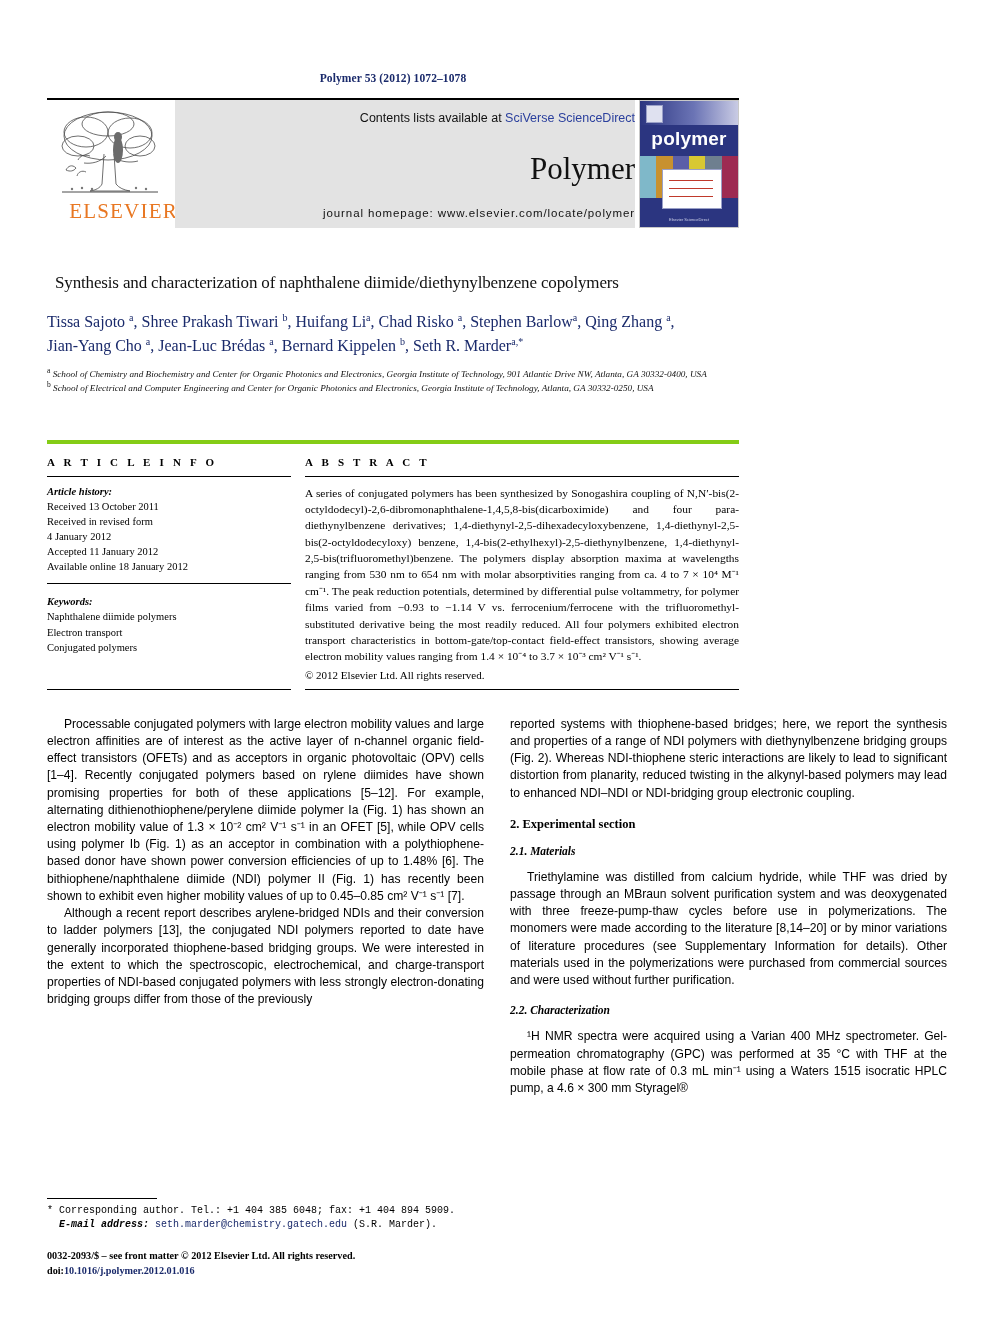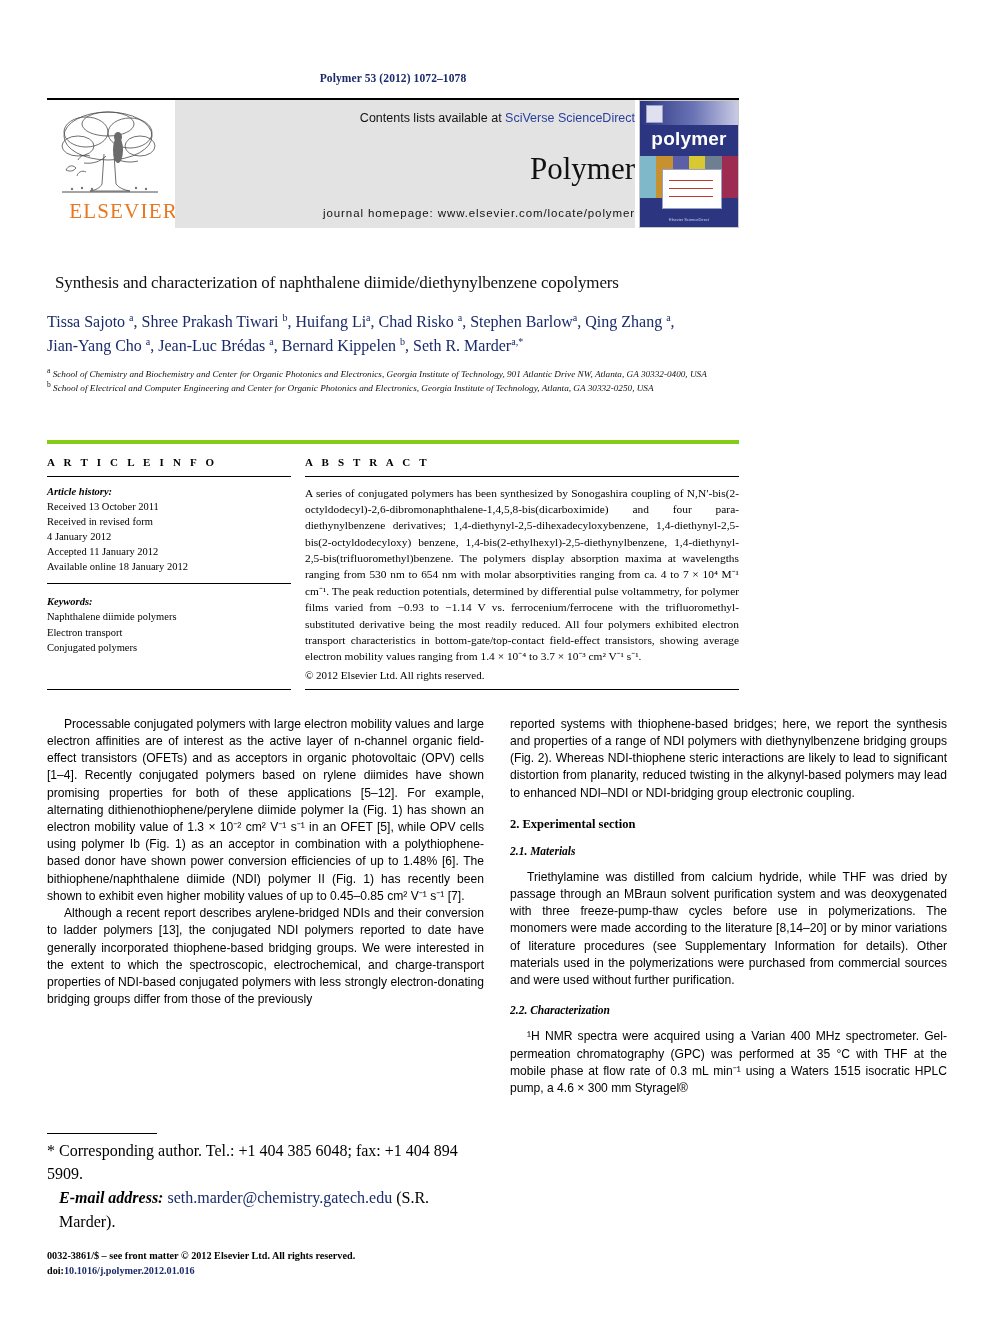--- a/index.html
+++ b/index.html
@@ -233,22 +233,22 @@
 
   
   .footnote-wrap {
     position: absolute;
     left: 47px;
     bottom: 44px;
     width: 437px;
   }
   .fn-rule { border-top: 1px solid #000; width: 110px; margin-bottom: 5px; }
   .fn-text {
-    font-family: Liberation Serif, serif;
-    font-size: 16px;
+    font-family: Liberation Mono, monospace;
+    font-size: 10px;
     line-height: 1.48;
   }
   .fn-text .em { font-style: italic; font-weight: bold; }
   .fn-text .mail { color: #1a2a6b; }
   .issn {
     margin-top: 16px;
     font-family: "Liberation Serif", serif;
     font-size: 10.2px;
     font-weight: bold;
     line-height: 1.46;
@@ -396,18 +396,18 @@
     <div class="fn-rule"></div>
     <div class="fn-text">
       <div>* Corresponding author. Tel.: +1 404 385 6048; fax: +1 404 894 5909.</div>
       <div style="padding-left:12px">
         <span class="em">E-mail address:</span>
         <span class="mail">seth.marder@chemistry.gatech.edu</span>
         <span>(S.R. Marder).</span>
       </div>
     </div>
     <div class="issn">
-      <div>0032-3861/$ – see front matter © 2012 Elsevier Ltd. All rights reserved.</div>
+      <div>0032-2093/$ – see front matter © 2012 Elsevier Ltd. All rights reserved.</div>
       <div><span>doi:</span><span class="doi">10.1016/j.polymer.2012.01.016</span></div>
     </div>
   </div>
 
 </div>
 
 </body></html>

